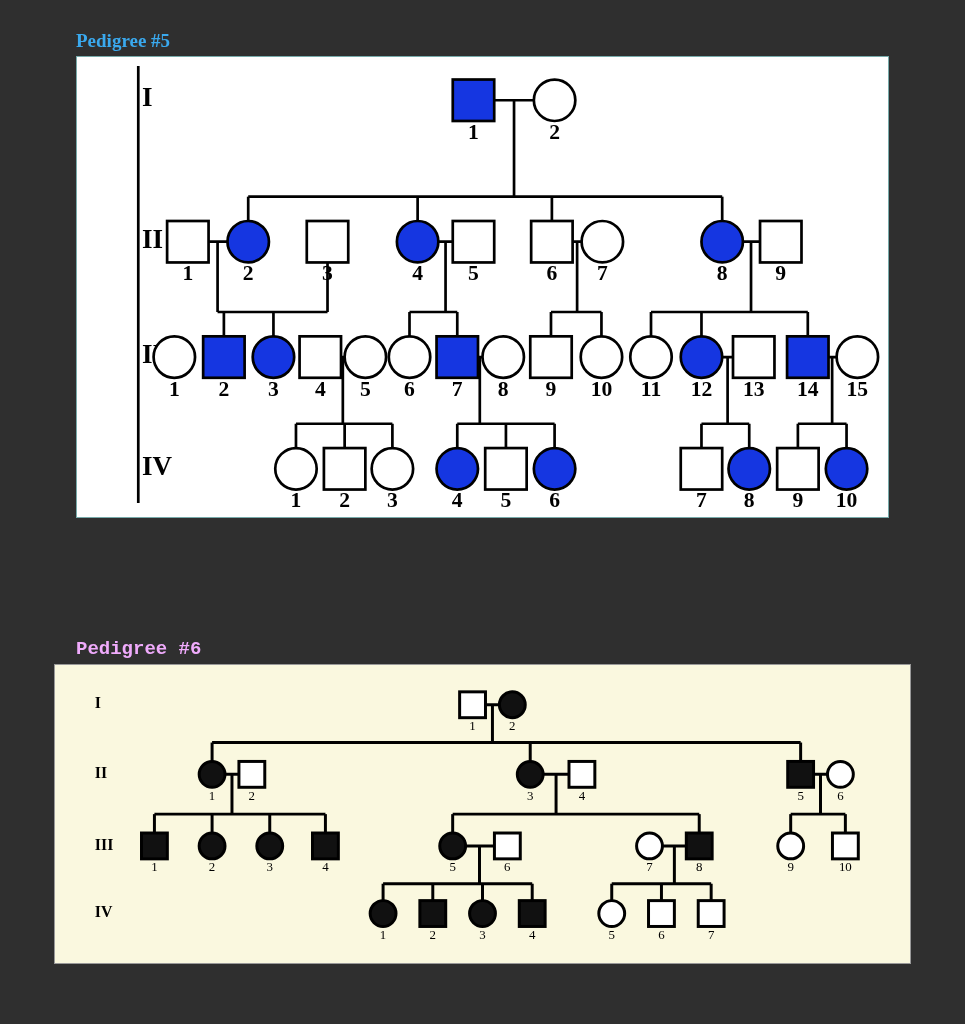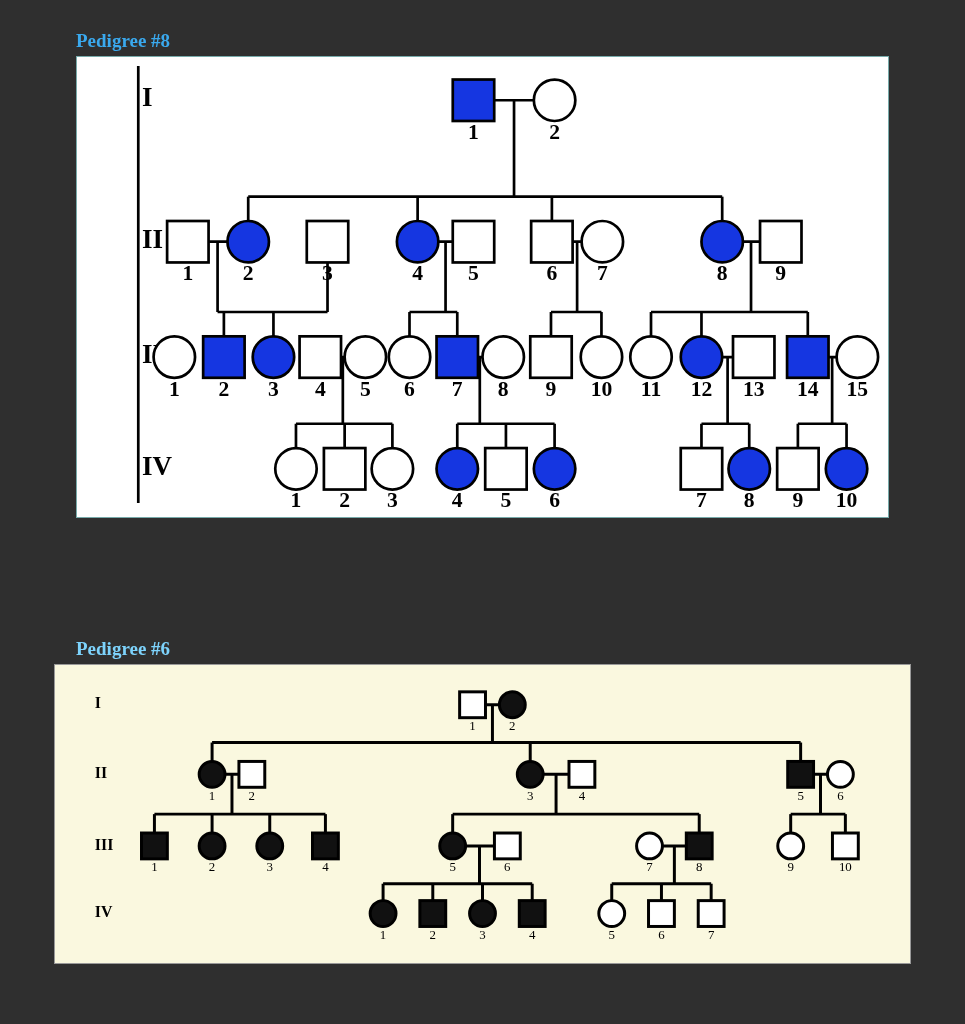--- a/index.html
+++ b/index.html
@@ -1,39 +1,39 @@
 <!DOCTYPE html>
 <html><head>
 <meta charset="utf-8">
 <style>
   html,body{margin:0;padding:0;background:#2f2f2f;font-family:Georgia,'Times New Roman',serif;}
   .page{width:965px;margin:0 auto;padding:30px 0 40px;}
   .title{font-weight:bold;font-size:19px;margin:0 0 4px 76px;}
   .title.blue{color:#3aa9ee;}
-  .title.white{color:#7dd3fc;}
+  .title.white{color:#f0abfc;font-family:Liberation Mono, monospace;}
   .frame{border:1px solid #7aa;padding:0;}
   .frame.p5{margin:0 76px 120px;background:#fff;}
   .frame.p6{margin:0 54px 0;background:#faf8df;border-color:#999;}
   svg{display:block;width:100%;height:auto;}
   .node-sq{stroke:#000;stroke-width:3;fill:#fff;}
   .node-ci{stroke:#000;stroke-width:3;fill:#fff;}
   .aff-b{fill:#1536e1;}
   .aff-k{fill:#111;}
   .link{stroke:#000;stroke-width:3;fill:none;}
   .lbl{font-family:Georgia,serif;font-weight:bold;fill:#000;text-anchor:middle;dominant-baseline:hanging;}
   .genlbl{font-family:'Times New Roman',serif;font-weight:bold;fill:#000;text-anchor:start;dominant-baseline:middle;}
   .p6 .lbl{font-family:'Times New Roman',serif;font-weight:normal;font-size:13px;}
   .p6 .genlbl{font-size:16px;}
 </style>
 </head>
 <body>
 
 <div class="page">
 
-  <div class="title blue">Pedigree #8</div>
+  <div class="title blue">Pedigree #5</div>
   <div class="frame p5">
     <svg id="svg5" viewBox="0 0 900 510">
         <line x1="68" y1="10" x2="68" y2="495" stroke="#000" stroke-width="3"></line>
         <text x="72" y="48" class="genlbl" font-size="30">I</text>
         <text x="72" y="205" class="genlbl" font-size="30">II</text>
         <text x="72" y="333" class="genlbl" font-size="30">III</text>
         <text x="72" y="457" class="genlbl" font-size="30">IV</text>
         <line x1="440" y1="48" x2="530" y2="48" class="link" stroke-width="4"></line>
         <line x1="123" y1="205" x2="190" y2="205" class="link" stroke-width="4"></line>
         <line x1="378" y1="205" x2="440" y2="205" class="link" stroke-width="4"></line>

